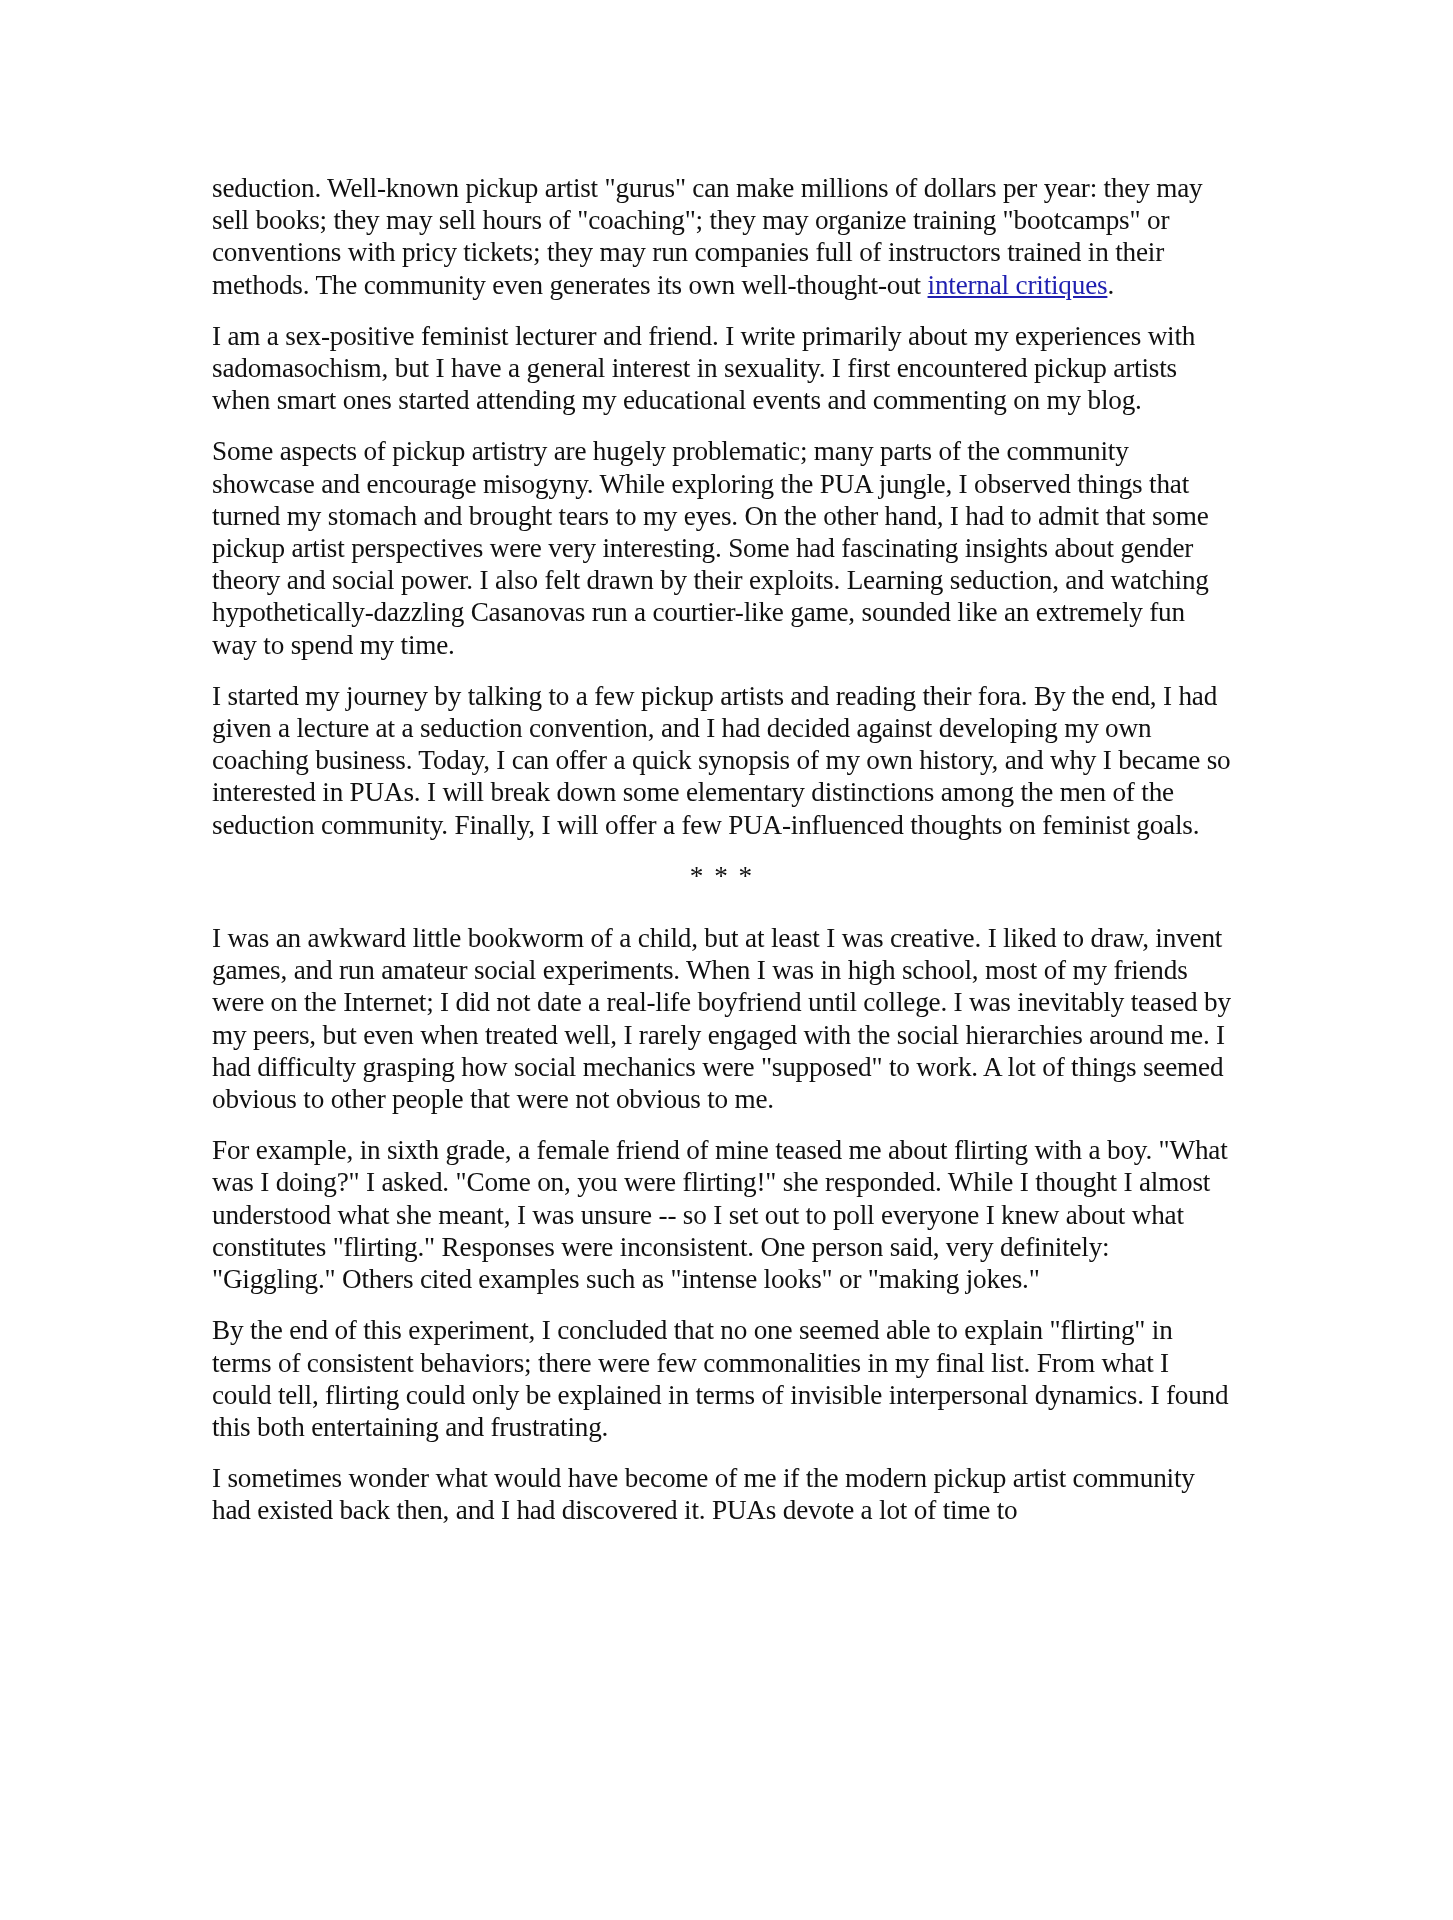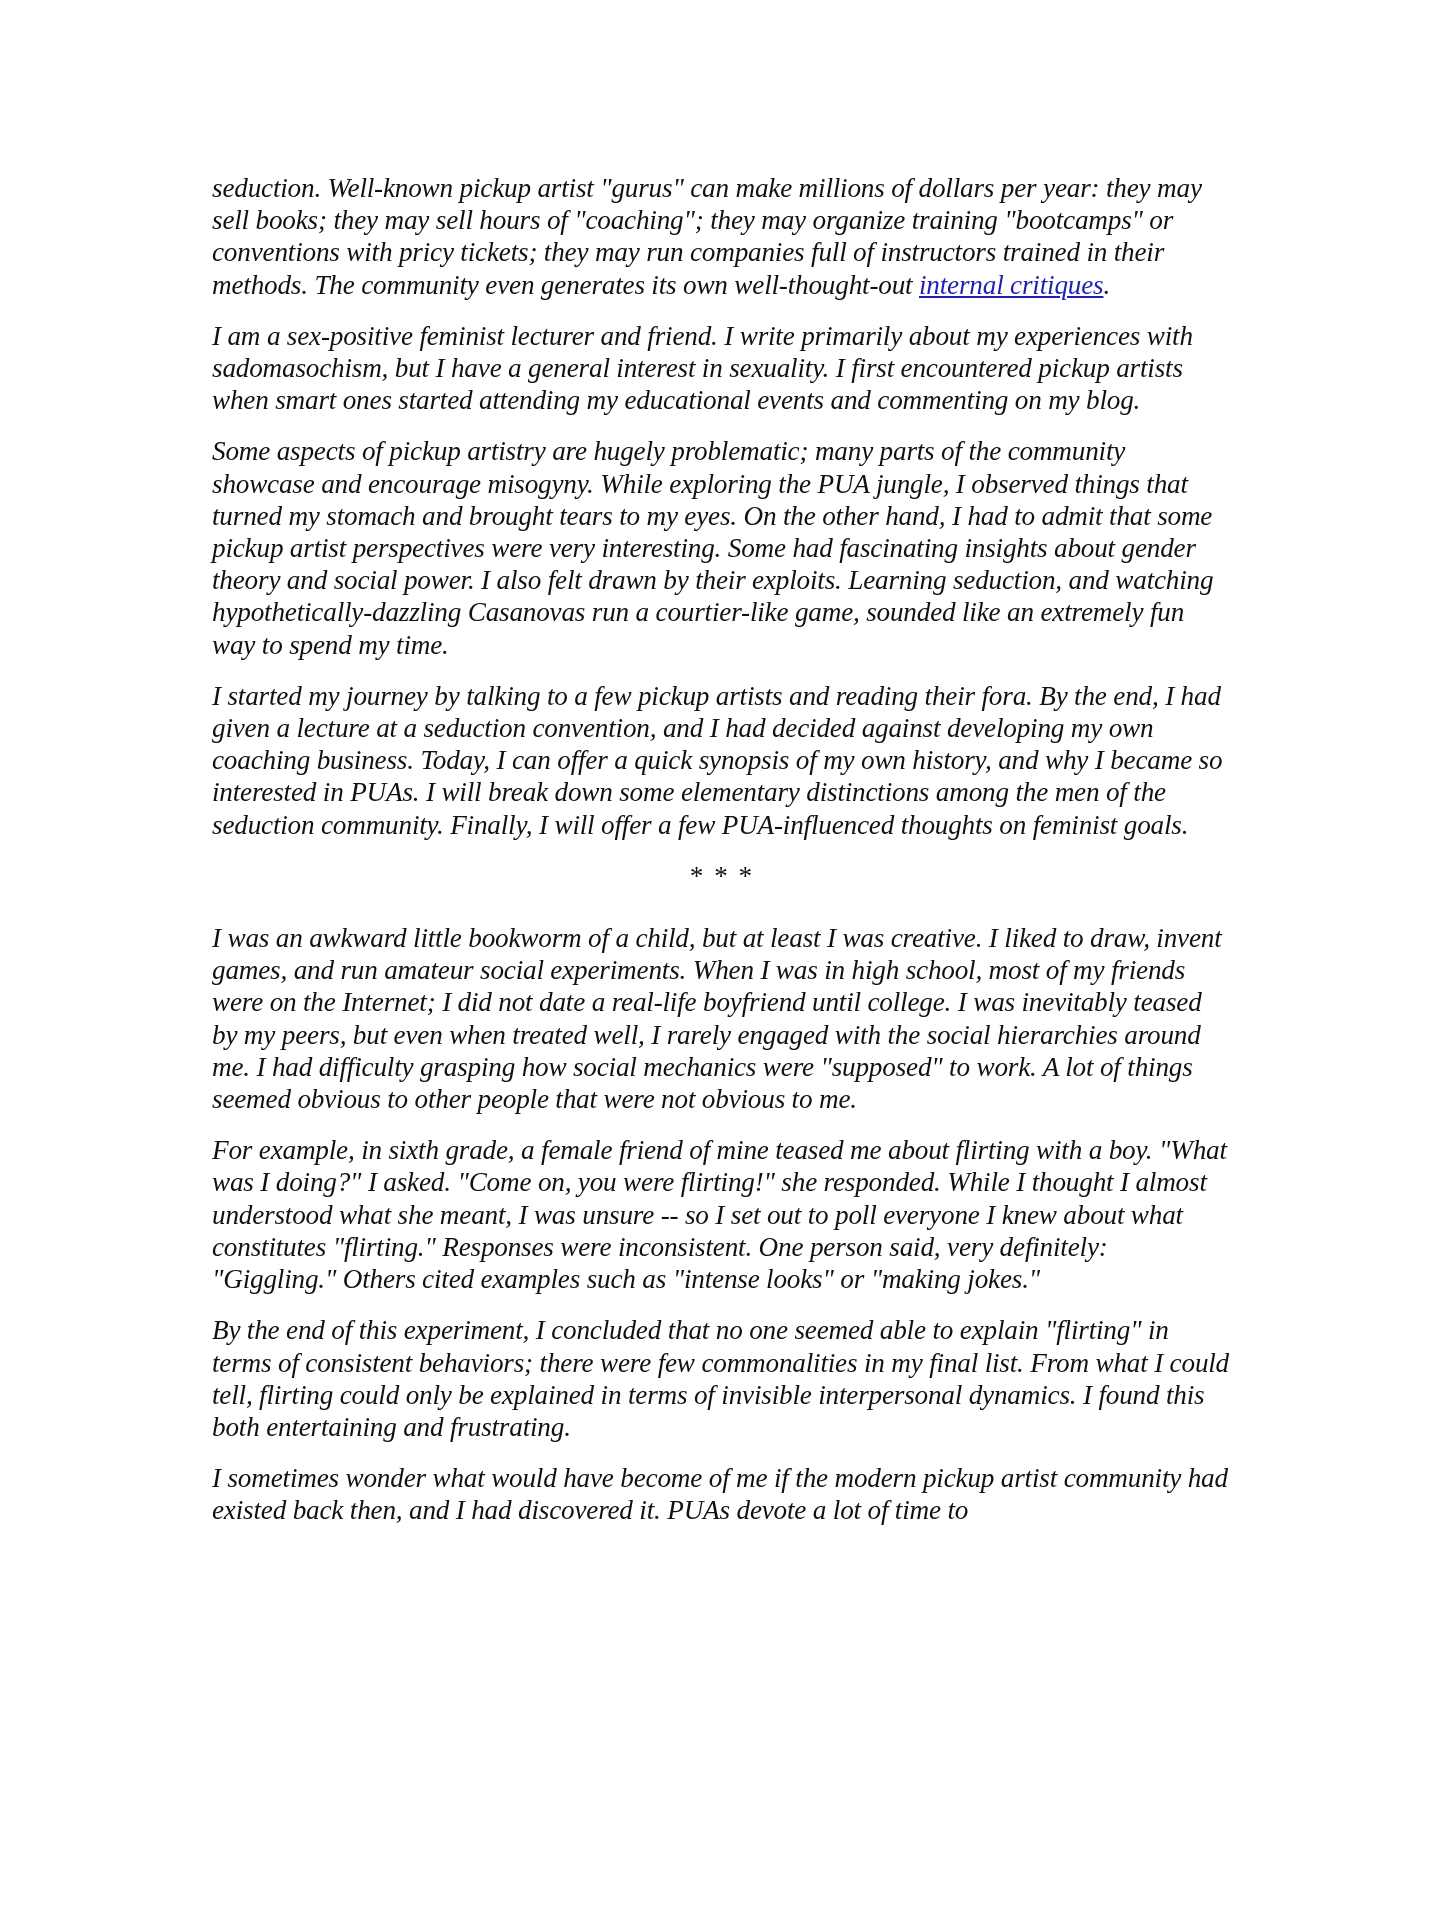--- a/index.html
+++ b/index.html
@@ -19,21 +19,20 @@
       top: 172px;
       width: 1020px;
       font-family: "Liberation Serif", serif;
       font-size: 27.2px;
       line-height: 32.2px;
       color: #111111;
       letter-spacing: -0.2px;
     }
     .para {
       margin: 0 0 19px 0;
-      font-style: italic;
     }
     .link {
       color: #1a0dab;
       color: #1f1fb0;
       text-decoration: underline;
       cursor: pointer;
     }
     .separator {
       text-align: center;
       margin: 10px 0 30px 0;

